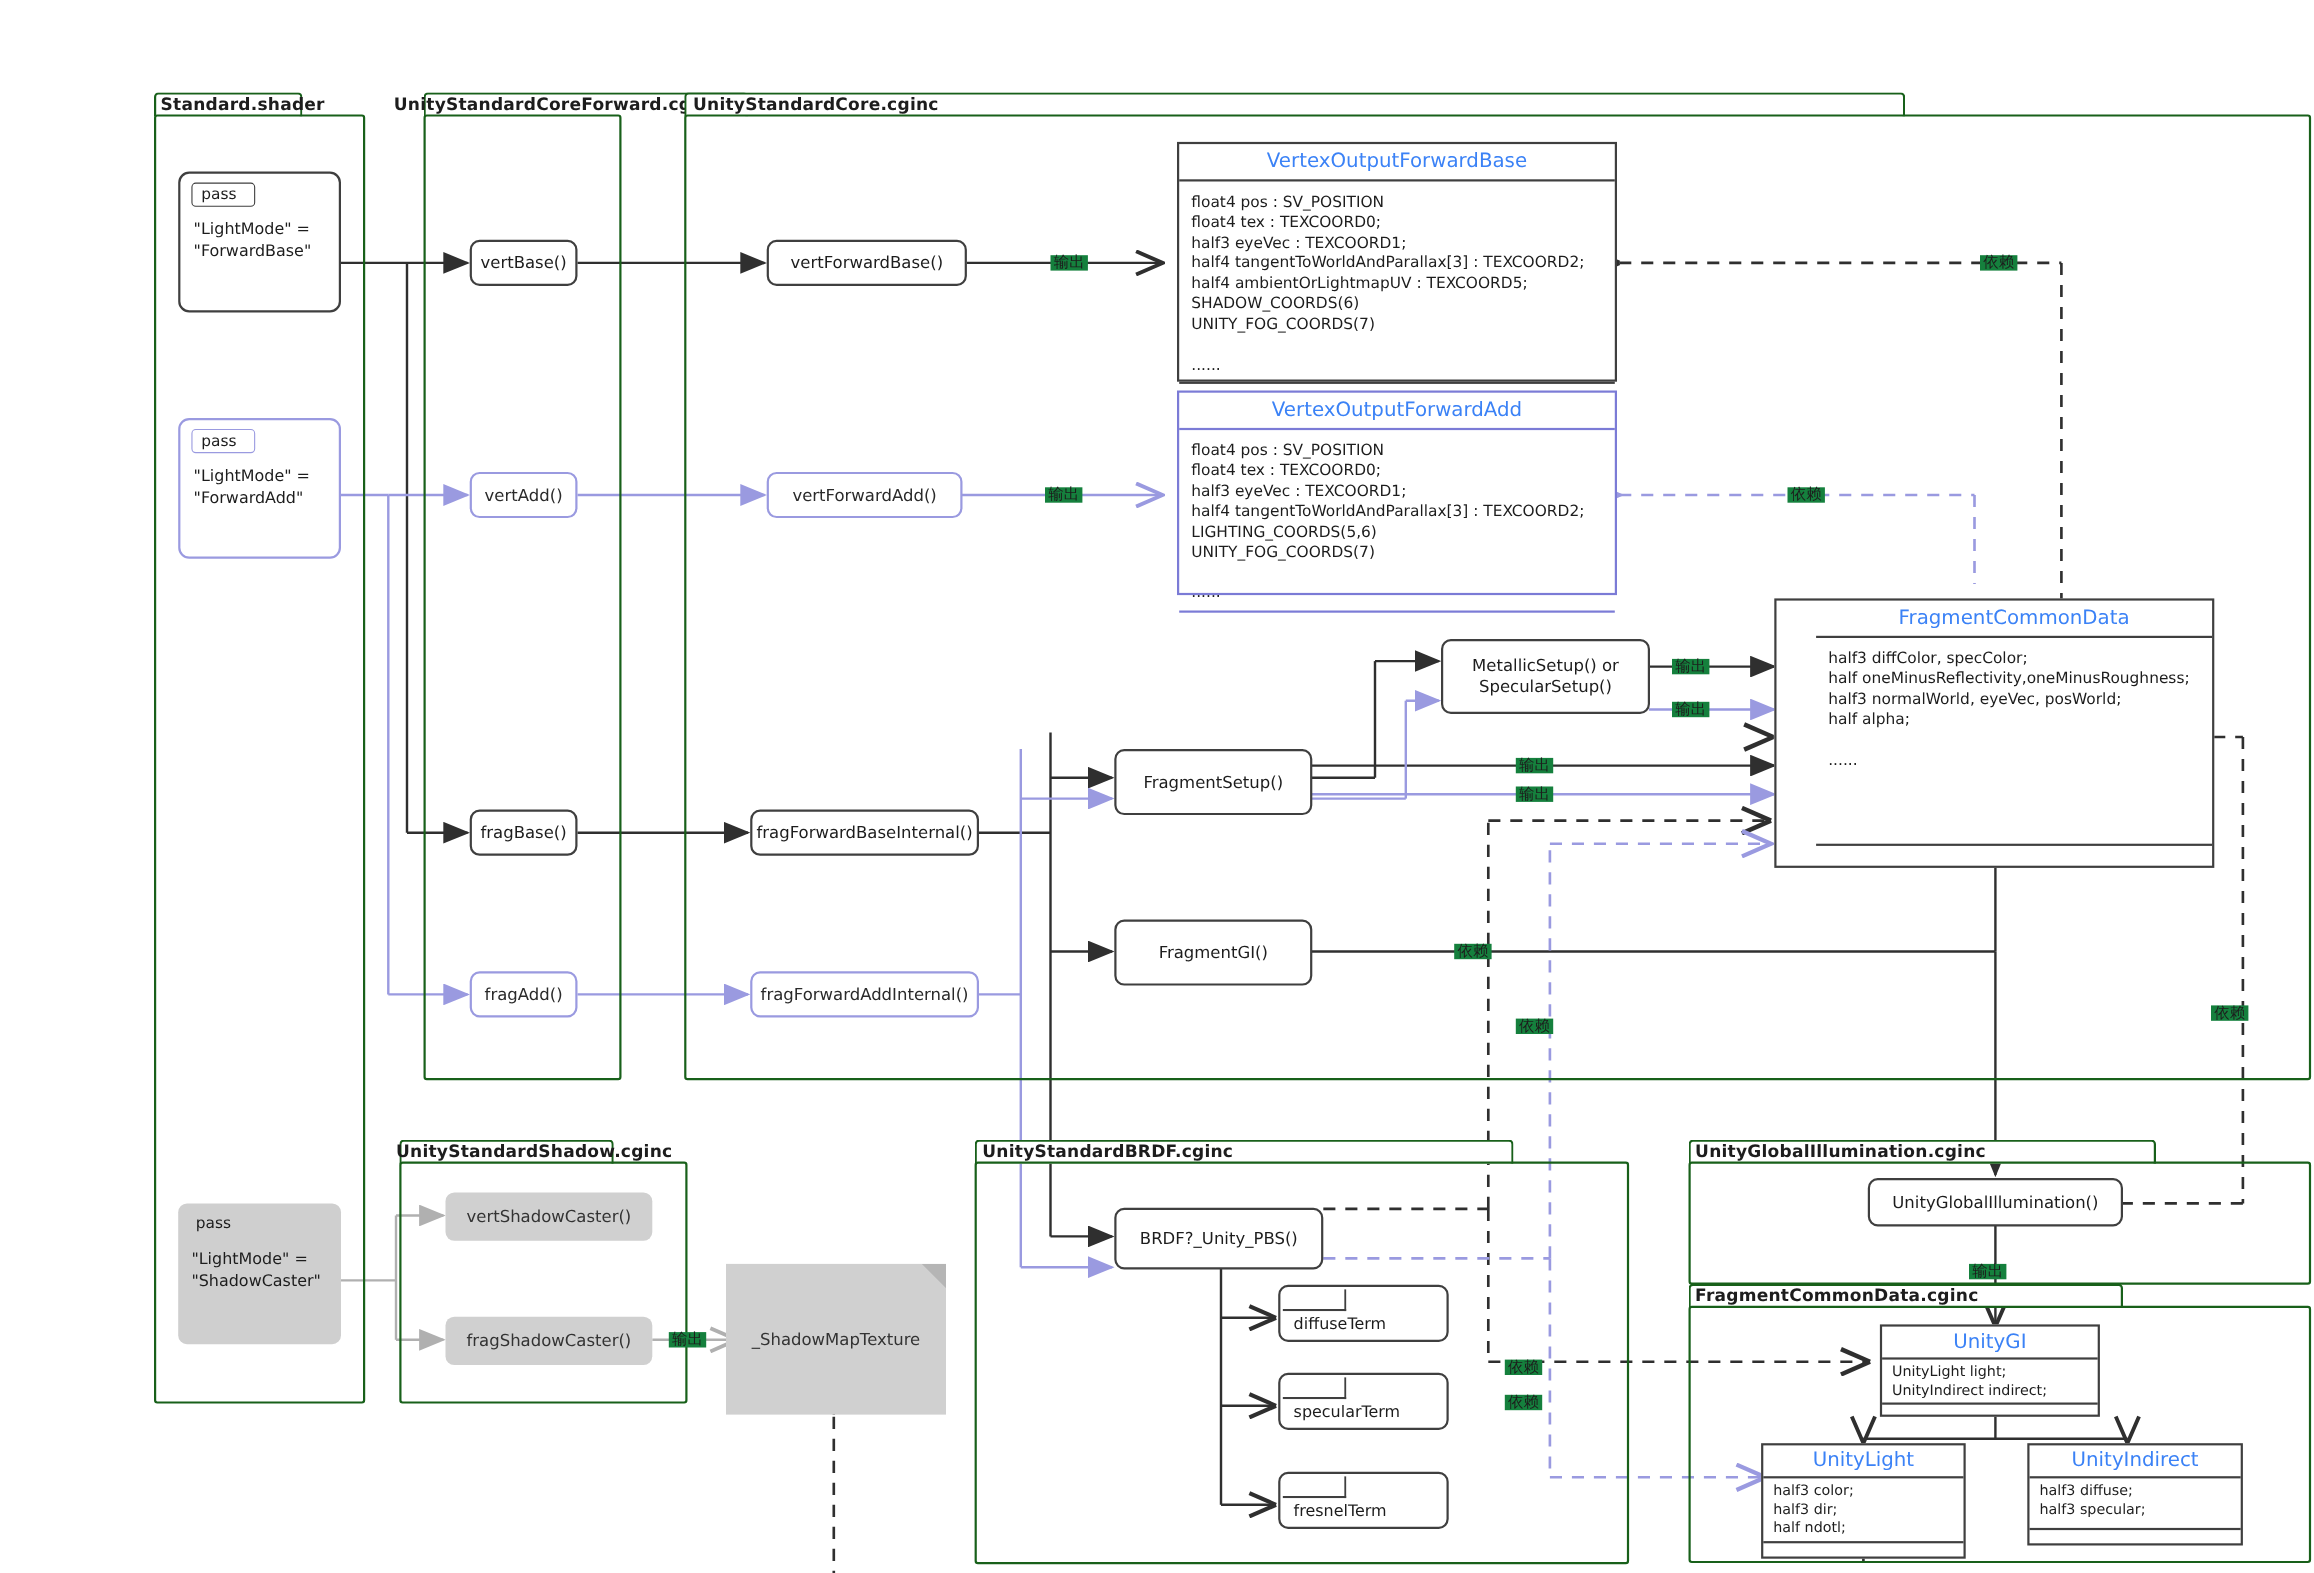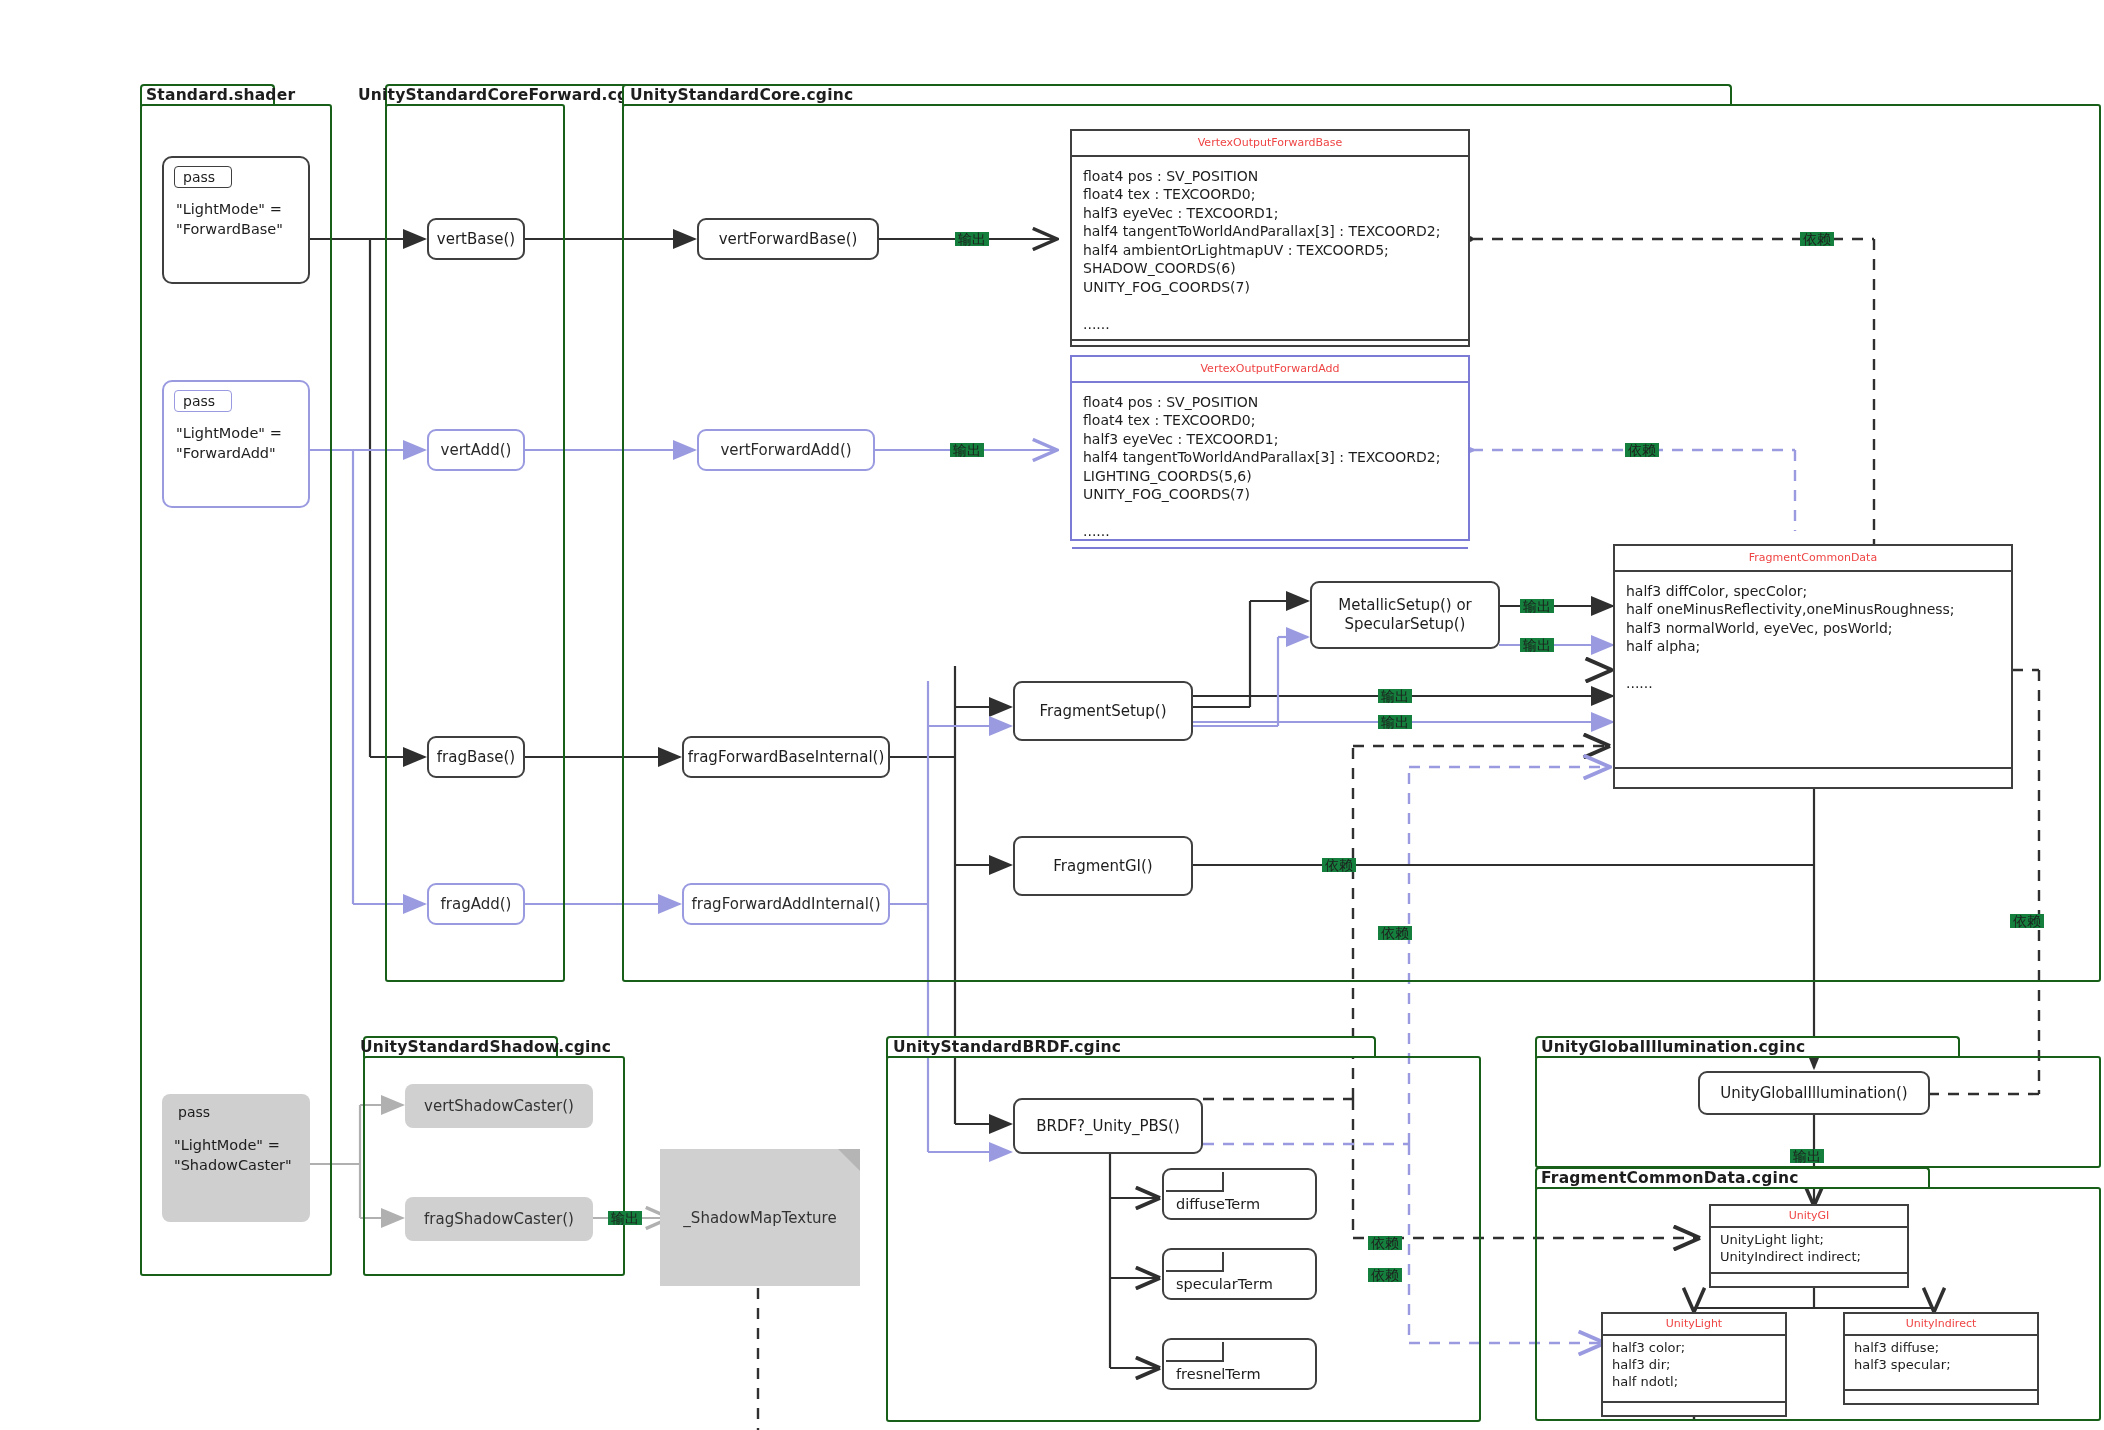--- a/index.html
+++ b/index.html
@@ -37,21 +37,21 @@
   .note.violet .note-tab{border-color:#9a9ae0;}
   .note.grey .note-tab{border:none;background:transparent;padding-left:6px;}
   .note-body{position:absolute;left:12px;right:8px;font-size:14.5px;
         line-height:1.35;color:#1d1d1d;white-space:pre-line;}
 
   
   .cls{position:absolute;box-sizing:border-box;border:2px solid #3f3f3f;
        background:#fff;display:flex;flex-direction:column;}
   .cls.violet{border-color:#7b7bd6;}
   .cls-title{border-bottom:2px solid #3f3f3f;text-align:center;
-       font-size:11px;padding:5px 4px 6px;color:#ef4444;}
+       font-size:18px;padding:5px 4px 6px;color:#3b82f6;}
   .cls.violet .cls-title{border-bottom-color:#7b7bd6;}
   .cls-body{flex:1;border-bottom:2px solid #3f3f3f;padding:10px 10px 6px 11px;
        font-size:14px;line-height:1.32;white-space:pre-line;color:#1d1d1d;}
   .cls.violet .cls-body{border-bottom-color:#7b7bd6;}
   .cls-foot{height:18px;}
 
   
   .term{position:absolute;box-sizing:border-box;border:2px solid #3f3f3f;
         border-radius:9px;background:#fff;}
   .term-clip{position:absolute;left:2px;top:2px;width:58px;height:20px;
@@ -298,21 +298,21 @@
 float4 tex : TEXCOORD0;
 half3 eyeVec : TEXCOORD1;
 half4 tangentToWorldAndParallax[3] : TEXCOORD2;
 LIGHTING_COORDS(5,6)
 UNITY_FOG_COORDS(7)
 
 ......</div>
     <div class="cls-foot"></div>
   </div>
 
-  <div class="cls" style="left:1613px;top:508px;width:400px;height:245px;">
+  <div class="cls" style="left:1613px;top:508px;width:400px;height:245px;padding-left:36px;">
     <div class="cls-title">FragmentCommonData</div>
     <div class="cls-body">half3 diffColor, specColor;
 half oneMinusReflectivity,oneMinusRoughness;
 half3 normalWorld, eyeVec, posWorld;
 half alpha;
 
 ......</div>
     <div class="cls-foot"></div>
   </div>
 

